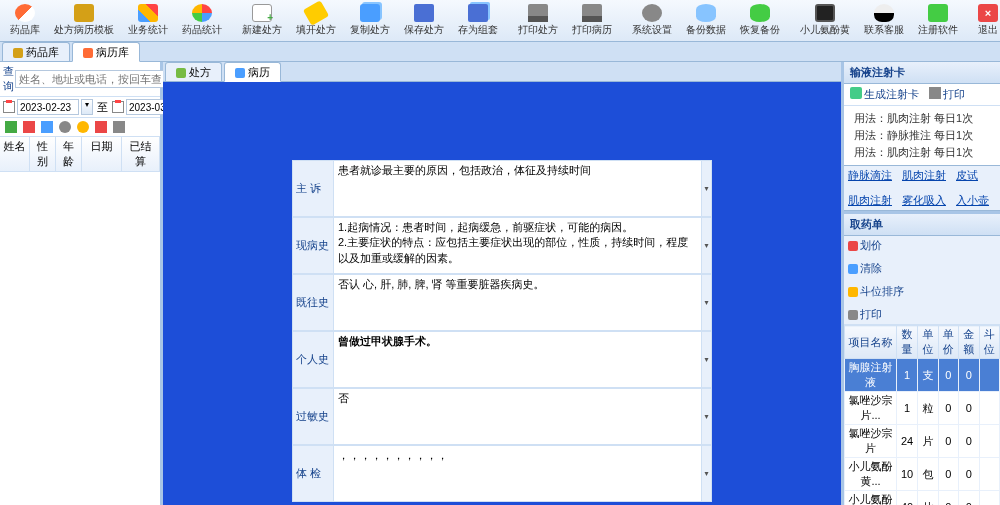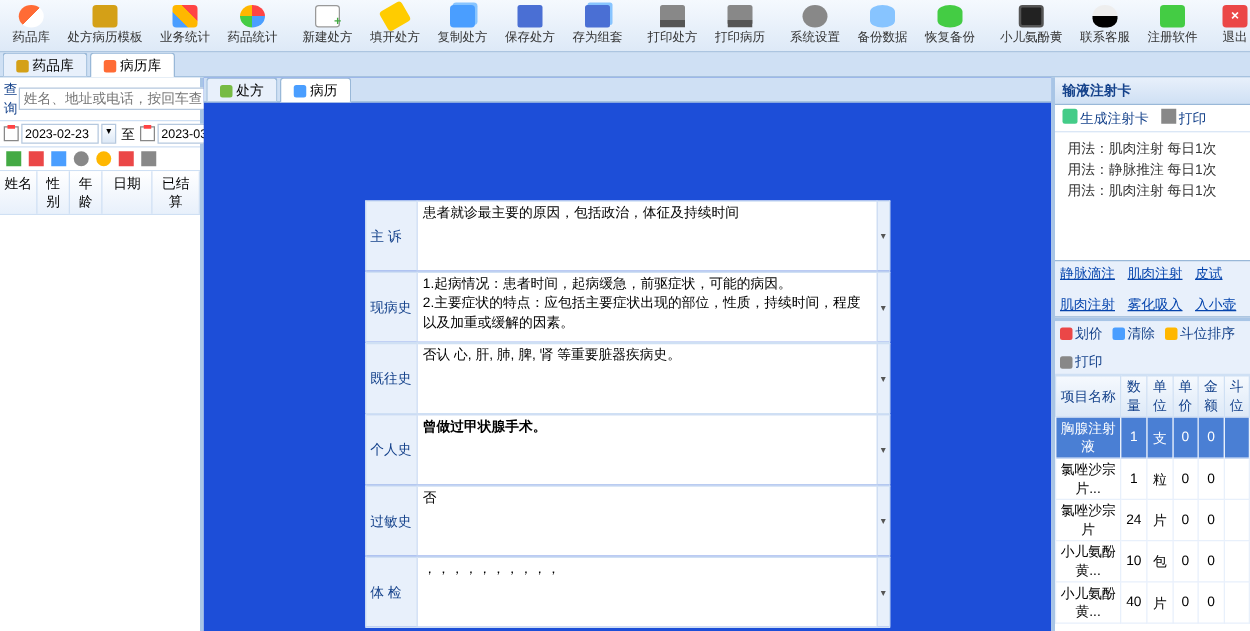--- a/index.html
+++ b/index.html
@@ -85,21 +85,21 @@
 .panel-body { background:#fff; flex:1; padding:4px; font-size:11px; overflow:auto; }
 .link-btn { color:#15428b; cursor:pointer; display:inline-flex; align-items:flex-start; gap:2px; }
 .link-btn .ic { width:12px; height:12px; }
 .gen-ic { background:#44cc88; border-radius:2px; }
 .prn-ic { background:#888; }
 .usage-line { padding:1px 6px; color:#333; }
 
 .tabs-sm { display:flex; border-top:1px solid #99b8d8; border-bottom:1px solid #99b8d8; background:#e8f0fb; padding:2px 4px; gap:10px; font-size:11px; }
 .tabs-sm a { color:#0645ad; text-decoration:underline; cursor:pointer; }
 
-.med-toolbar { display:flex; gap:8px; padding:2px 4px; background:#e8f0fb; border-bottom:1px solid #cfe0f4; font-size:11px; flex-wrap:wrap; }
+.med-toolbar { display:flex; gap:8px; padding:2px 4px; background:#e8f0fb; border-bottom:1px solid #cfe0f4; font-size:11px; flex-wrap:wrap;flex-direction:column; }
 .med-toolbar span { display:inline-flex; align-items:center; gap:2px; cursor:pointer; color:#15428b; }
 .med-toolbar .ic { width:10px; height:10px; border-radius:2px; }
 .ic-del { background:#eb4747; }
 .ic-clr { background:#4a9eff; }
 .ic-sort { background:#ffb700; }
 .ic-prn { background:#888; }
 
 .med-table { width:100%; border-collapse:collapse; font-size:10px; }
 .med-table th { background:linear-gradient(#f5f9fe,#dde9f7); border:1px solid #cfe0f4; padding:1px 2px; font-weight:normal; color:#15428b; }
 .med-table td { border:1px solid #e8f0fb; padding:1px 2px; text-align:center; }
@@ -327,20 +327,21 @@
       <div class="tabs-sm" id="card-tabs" style="flex-wrap:wrap">
           <a>静脉滴注</a>
           <a>肌肉注射</a>
           <a>皮试</a>
           <a>肌肉注射</a>
           <a>雾化吸入</a>
           <a>入小壶</a>
         </div>
     </div>
     <div class="order-panel right-section">
+      <div class="panel-title">取药单</div>
       <div class="med-toolbar">
         <span>
             <span class="ic ic-del"></span>
             <span>划价</span>
           </span>
         <span>
             <span class="ic ic-clr"></span>
             <span>清除</span>
           </span>
         <span>

